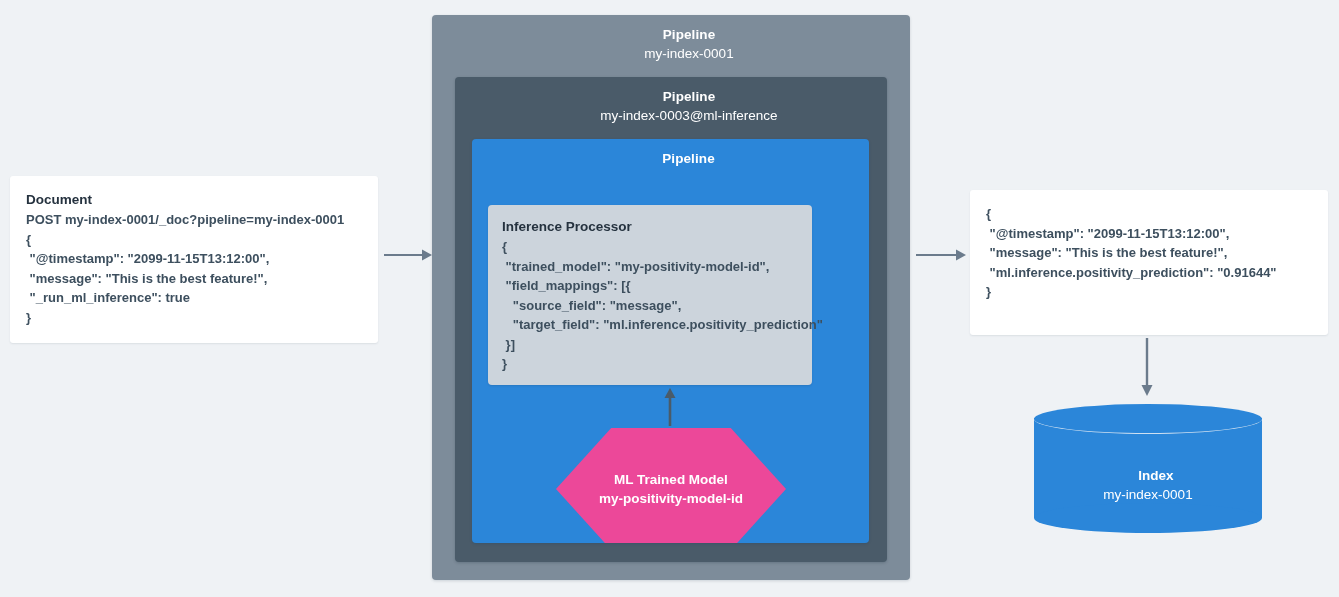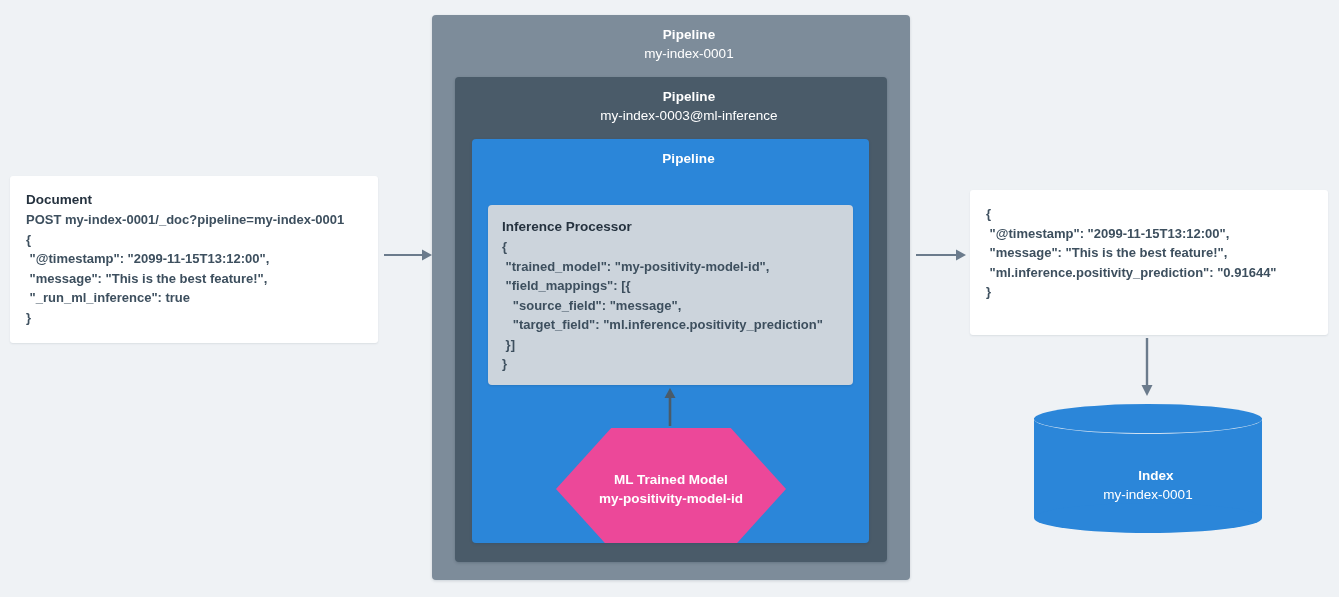--- a/index.html
+++ b/index.html
@@ -106,21 +106,21 @@
     background: #2b86d9;
     box-shadow: 0 1px 3px rgba(20,60,100,0.22);
     overflow: hidden;
   }
 
   
   #inference-processor {
     position: absolute;
     left: 16px;
     top: 66px;
-    width: 365px;
+    width: 324px;
     height: 180px;
     background: #ccd4dc;
     border-radius: 4px;
     box-sizing: border-box;
     padding: 12px 14px;
     box-shadow: 0 1px 2px rgba(20,50,80,0.16);
   }
   #inference-processor .doc-title { color: #25323f; }
   #inference-processor .doc-line  { color: #3d4f5e; }
 

